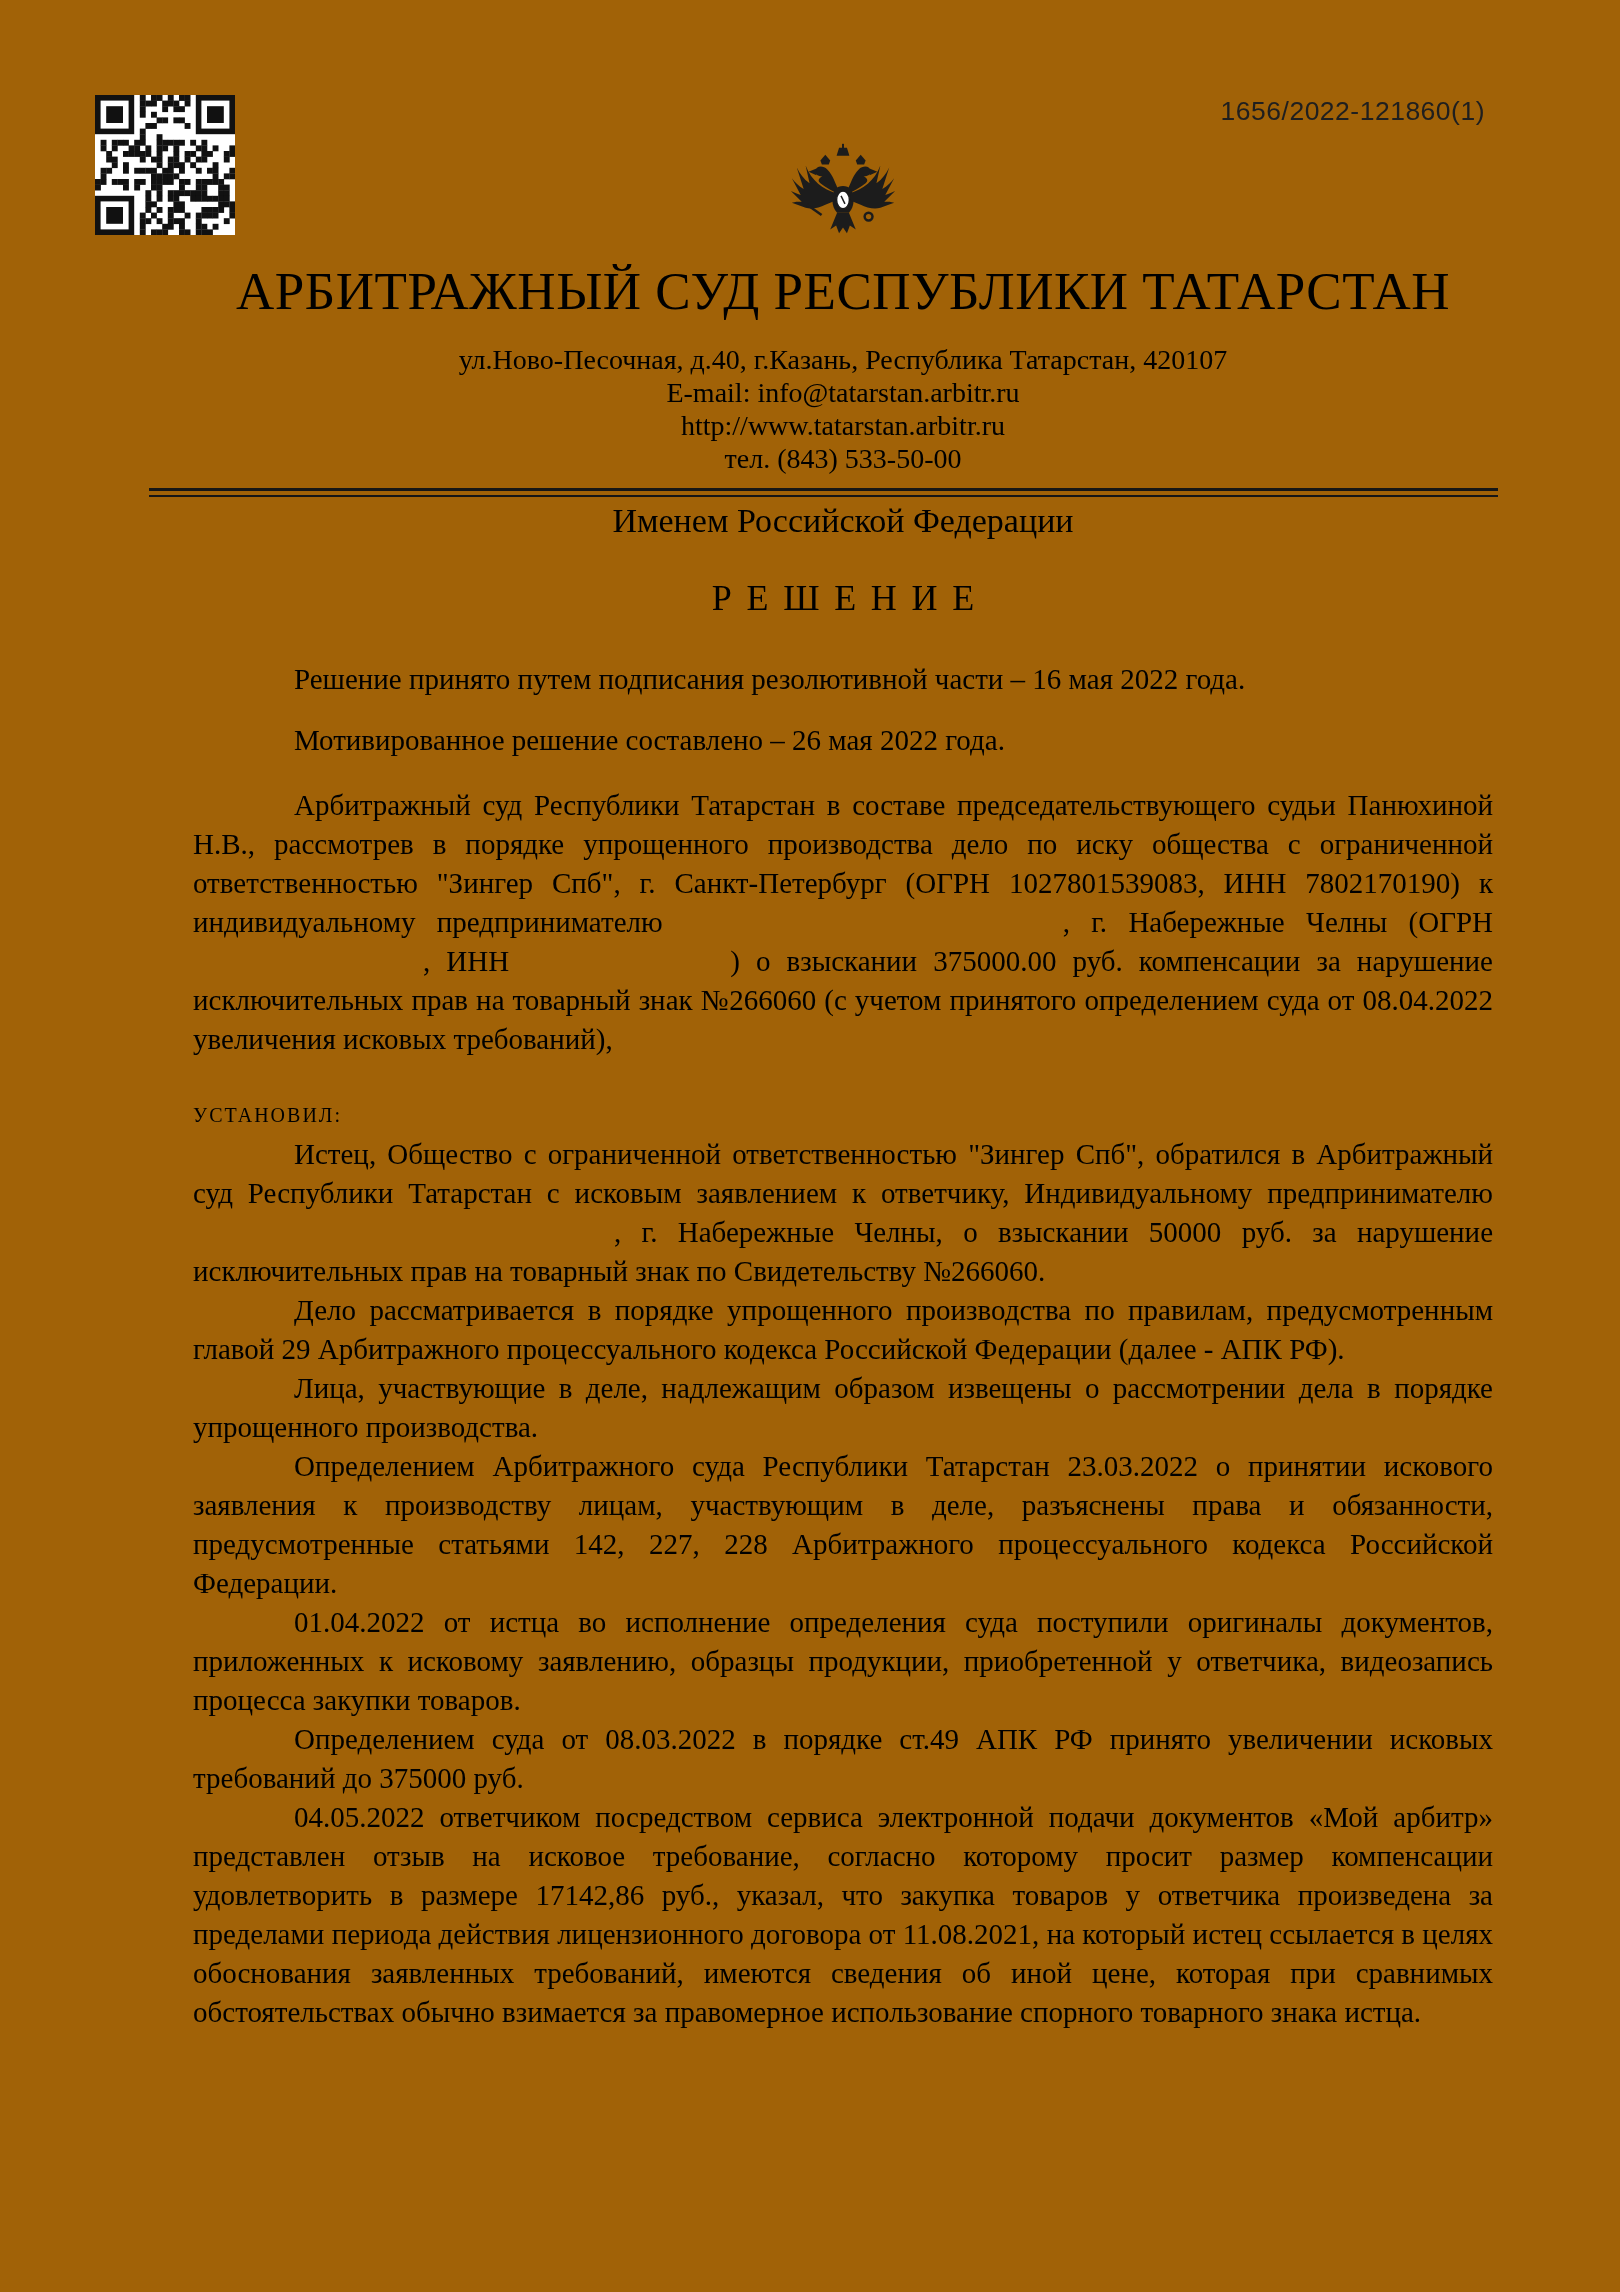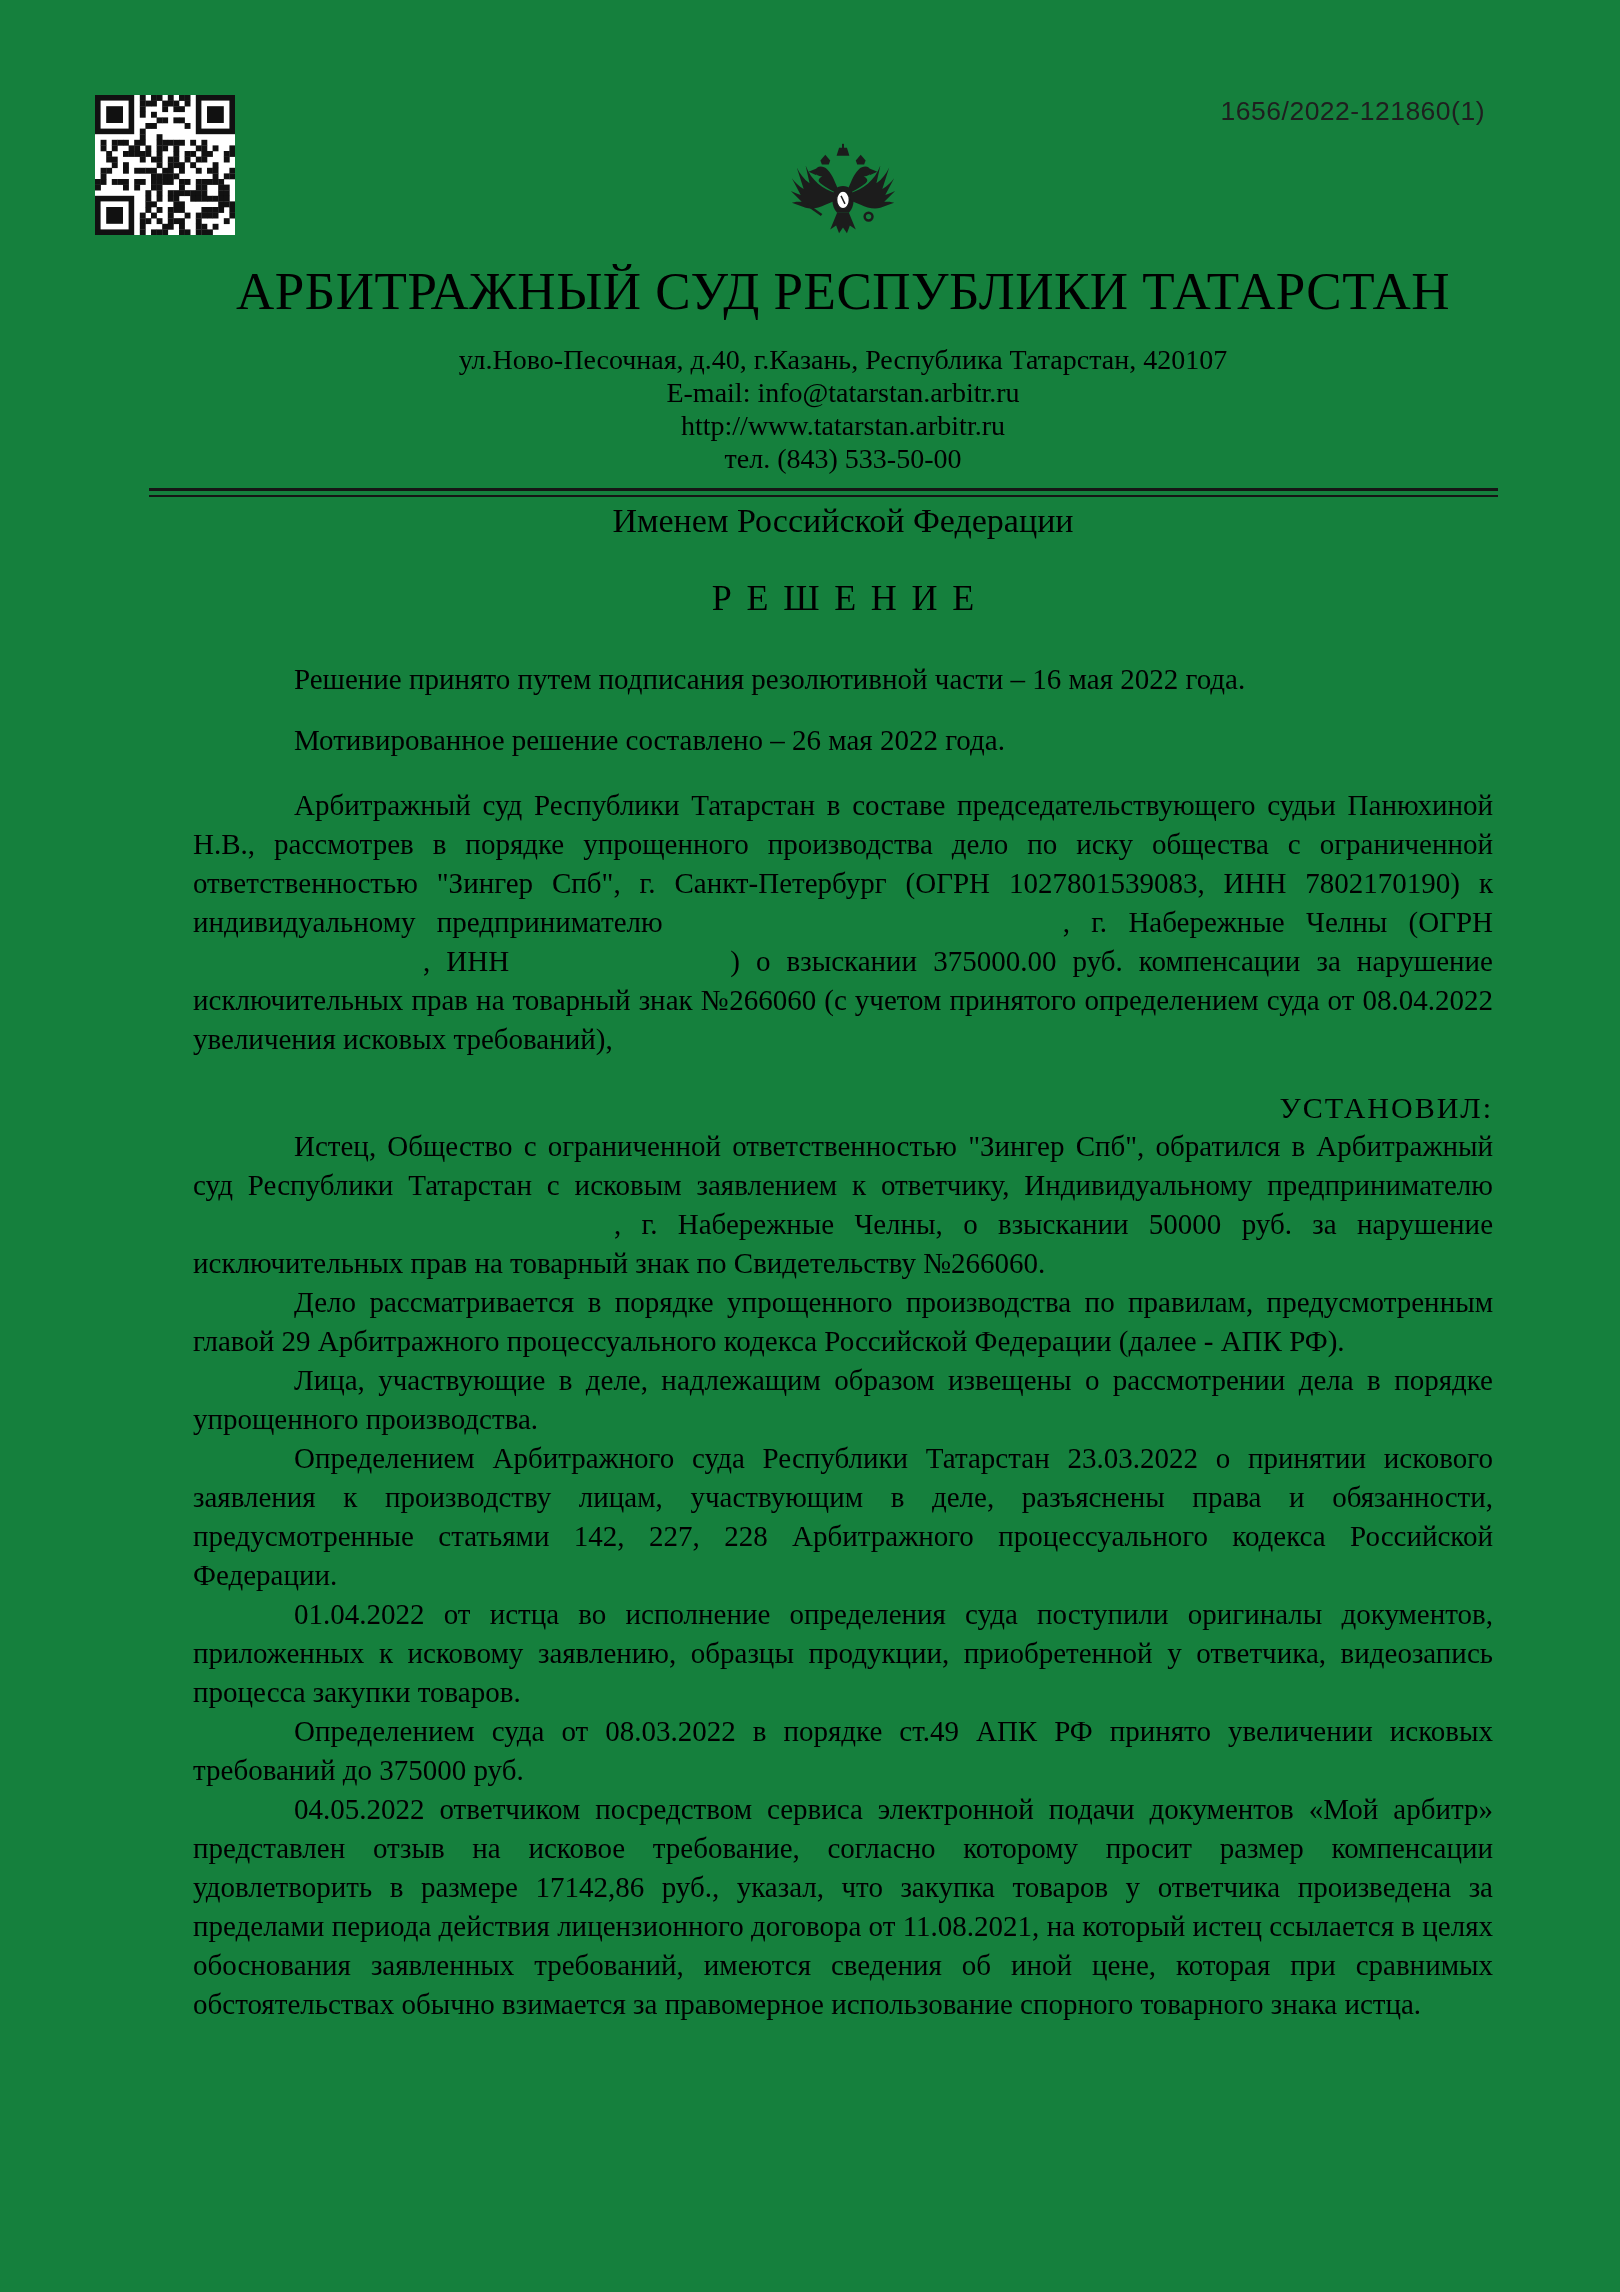--- a/index.html
+++ b/index.html
@@ -1,20 +1,20 @@
 <!DOCTYPE html>
 <html lang="ru"><head>
 <meta charset="utf-8">
 <style>
   html,body{margin:0;padding:0;background:#e8e8e8;}
   .page{
     position:relative;
     width:1620px;height:2293px;
     margin:0 auto;
-    background:#15803d;
+    background:#a16207;
     font-family:"Liberation Serif", serif;
     color:#000;
     overflow:hidden;
   }
   .qr{position:absolute;left:95px;top:95px;width:140px;height:140px;}
   .docnum{
     position:absolute;top:96px;right:135px;
     font-family:"Liberation Sans", sans-serif;
     font-size:26.5px;color:#1f1f1f;letter-spacing:0.5px;
   }
@@ -42,22 +42,22 @@
     display:flex;justify-content:space-between;
     margin-top:43px;padding-left:96px;padding-right:5.9px;
     font-size:29px;
   }
   .paras{margin-top:41px;font-size:29px;line-height:39px;}
   .paras p{margin:0;padding:0;}
   p.intro{text-indent:101px;text-align:left;margin-bottom:21.6px;}
   p.body{text-indent:101px;text-align:justify;}
   p.body.first{margin-top:26px;}
   .established{
-    text-align:right;font-size:30px;letter-spacing:2px;
-    margin-top:29px;
+    text-align:left;font-size:20px;letter-spacing:2px;
+    margin-top:37px;
   }
   .redacted{display:inline-block;height:2px;}
 </style>
 </head>
 <body>
 
 <div class="page">
 
   <svg id="qr-svg" class="qr" viewBox="0 0 143 143" xmlns="http://www.w3.org/2000/svg">
       <rect x="0" y="0" width="143" height="143" fill="#ffffff"></rect>

